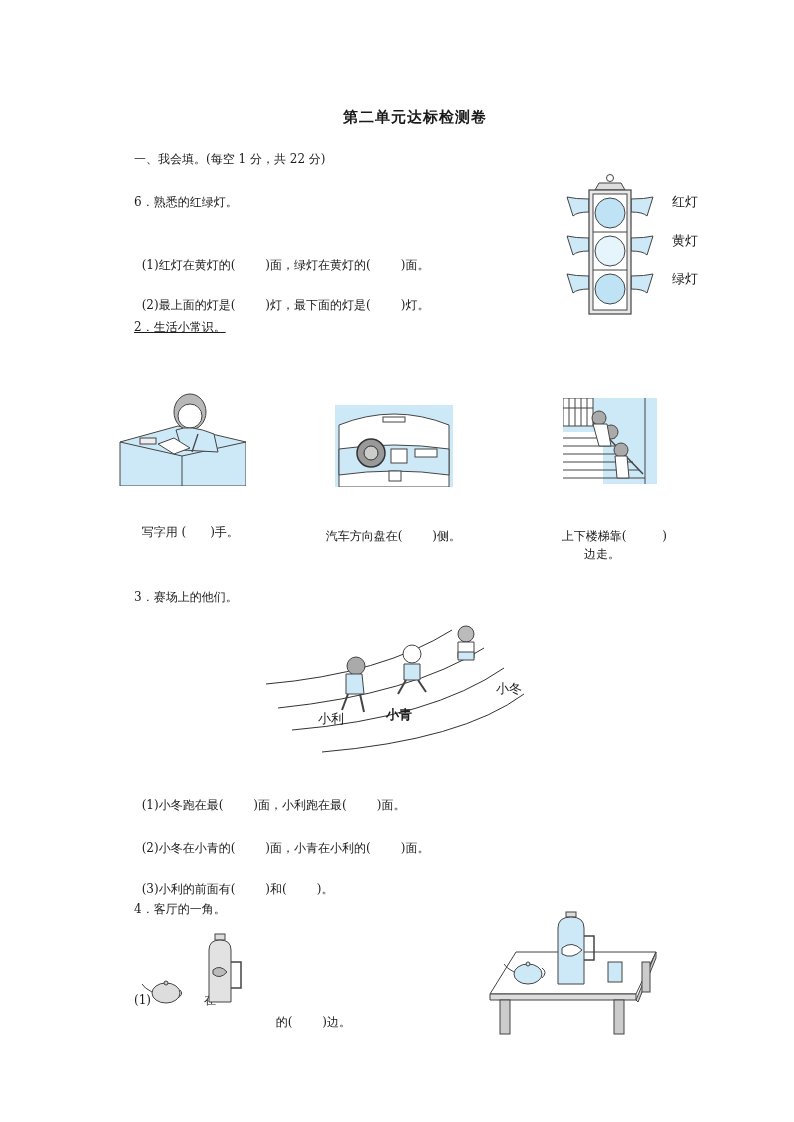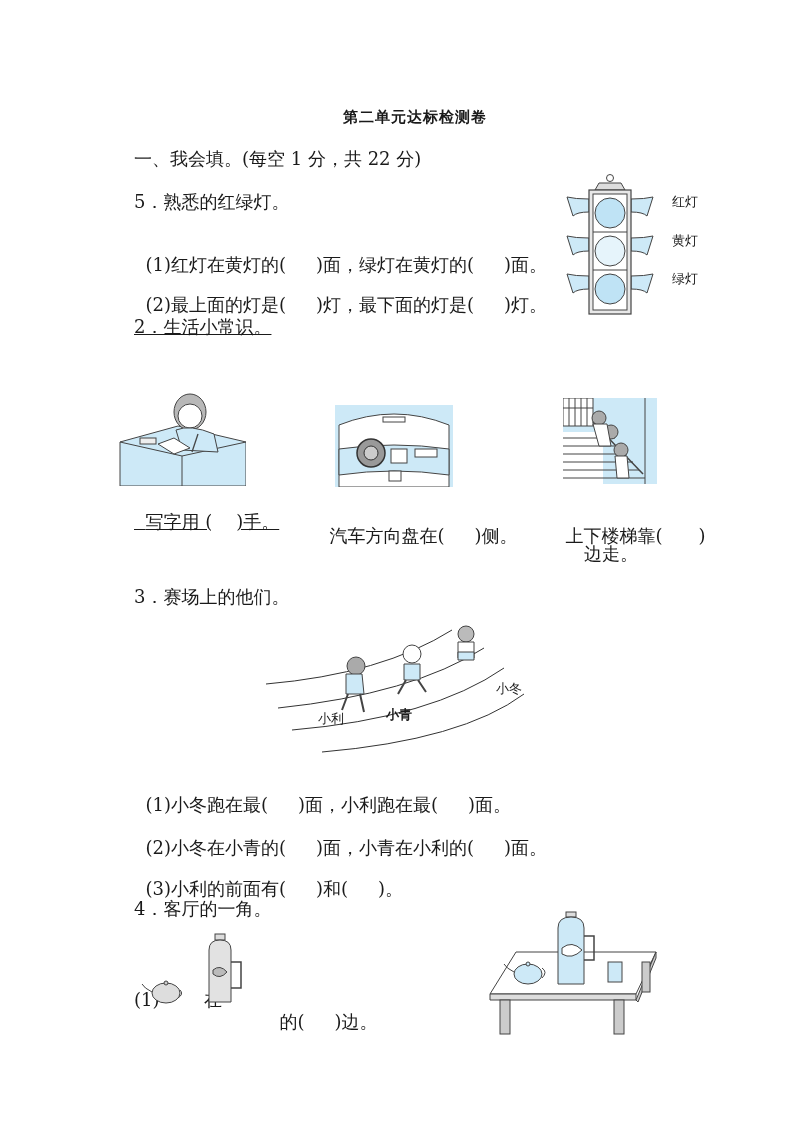--- a/index.html
+++ b/index.html
@@ -1,33 +1,33 @@
 <!DOCTYPE html>
 <html><head>
 <meta charset="utf-8">
 <style>
   html, body { margin: 0; padding: 0; background: #ffffff; }
   body { width: 794px; height: 1122px; position: relative; overflow: hidden;
          font-family: "DejaVu Serif", "Liberation Serif", serif; color: #1a1a1a; }
   .abs { position: absolute; margin-left: 18px; }
   .title { left: 0; width: 794px; top: 108px; text-align: center; font-size: 15px; font-weight: bold;
            font-family: "DejaVu Sans", sans-serif; letter-spacing: 1px; }
-  .line { font-size: 18px; white-space: pre; line-height: 22px; }
+  .line { font-size: 12px; white-space: pre; line-height: 22px; }
   .blank { display: inline-block; width: 30px; }
   .illus { position: absolute; }
   .label-small { font-size: 13px; white-space: pre; }
 </style>
 </head>
 <body>
 
 <div class="abs title">第二单元达标检测卷</div>
 
 <div class="abs line" style="left:116px; top:148px;">一、我会填。(每空 1 分，共 22 分)</div>
 
-<div class="abs line" style="left:116px; top:191px;">5．熟悉的红绿灯。</div>
+<div class="abs line" style="left:116px; top:191px;">6．熟悉的红绿灯。</div>
 <div class="abs line" style="left:116px; top:232px;text-align:center;">
   <span>(1)红灯在黄灯的(</span><span class="blank"></span><span>)面，绿灯在黄灯的(</span><span class="blank"></span><span>)面。</span>
 </div>
 <div class="abs line" style="left:116px; top:272px;">
   <span>(2)最上面的灯是(</span><span class="blank"></span><span>)灯，最下面的灯是(</span><span class="blank"></span><span>)灯。</span>
 </div>
 
 <div class="illus" style="left:565px; top:172px; width:90px; height:145px;">
   <svg width="90" height="145" viewBox="0 0 90 145">
     <circle cx="45" cy="6" r="3.5" fill="#fff" stroke="#444" stroke-width="1"></circle>
@@ -102,21 +102,21 @@
     <line x1="30" y1="24" x2="80" y2="76" stroke="#444" stroke-width="1.5"></line>
     <line x1="82" y1="0" x2="82" y2="86" stroke="#444"></line>
     <circle cx="36" cy="20" r="7" fill="#aaa" stroke="#444"></circle>
     <circle cx="48" cy="34" r="7" fill="#aaa" stroke="#444"></circle>
     <circle cx="58" cy="52" r="7" fill="#aaa" stroke="#444"></circle>
     <path d="M30 26 L44 26 L48 48 L36 48 Z" fill="#fff" stroke="#444"></path>
     <path d="M52 58 L64 58 L66 80 L54 80 Z" fill="#fff" stroke="#444"></path>
   </svg>
 </div>
 
-<div class="abs line" style="left:116px; top:489px;text-decoration:underline;">
+<div class="abs line" style="left:116px; top:499px;">
   <span>写字用 (</span><span class="blank" style="width:24px"></span><span>)手。</span>
 </div>
 <div class="abs line" style="left:300px; top:503px;">
   <span>汽车方向盘在(</span><span class="blank"></span><span>)侧。</span>
 </div>
 <div class="abs line" style="left:536px; top:503px;">
   <span>上下楼梯靠(</span><span class="blank" style="width:36px"></span><span>)</span>
 </div>
 <div class="abs line" style="left:566px; top:543px;">边走。</div>
 

